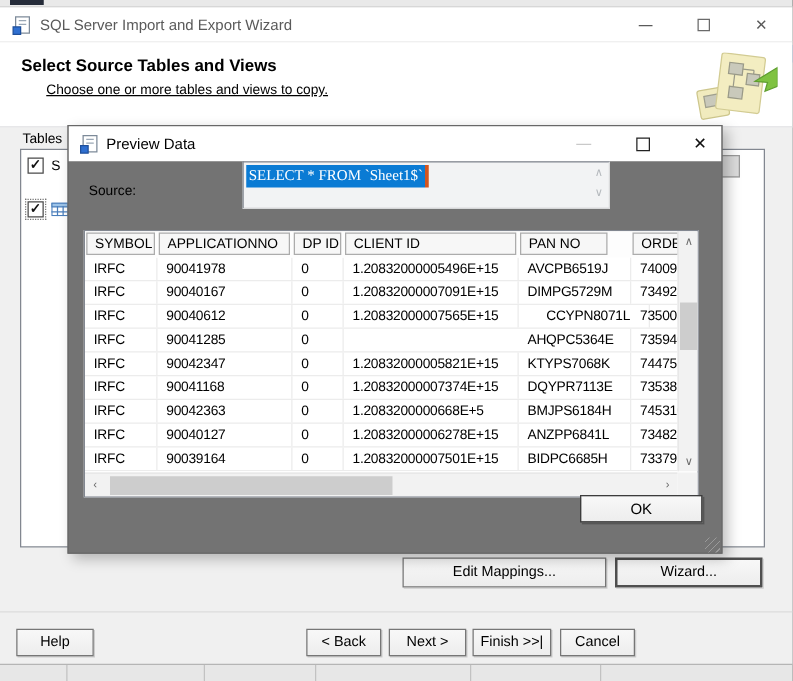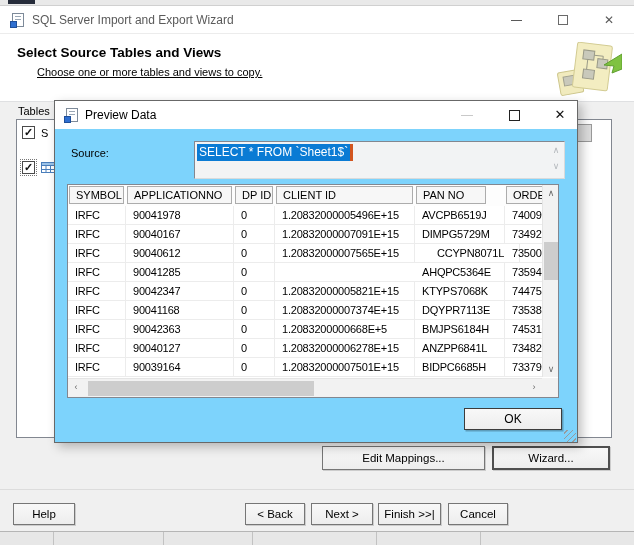--- a/index.html
+++ b/index.html
@@ -44,50 +44,50 @@
   #btn-edit-mappings { left:322px; top:440px; width:163px; height:24px; line-height:22px; }
   #btn-preview { left:492px; top:440px; width:118px; height:24px; line-height:20px; border:2px solid #4f4f4f; }
   #nav-divider { left:0; top:483px; width:634px; height:1px; background:#dcdcdc; }
   #btn-help   { left:13px;  top:497px; width:62px; height:22px; line-height:20px; }
   #btn-back   { left:245px; top:497px; width:60px; height:22px; line-height:20px; }
   #btn-next   { left:311px; top:497px; width:62px; height:22px; line-height:20px; }
   #btn-finish { left:378px; top:497px; width:63px; height:22px; line-height:20px; }
   #btn-cancel { left:448px; top:497px; width:60px; height:22px; line-height:20px; }
 
   
-  #dialog { left:54px; top:100px; width:524px; height:343px; background:#7dd3fc; border:1px solid #686868; box-shadow:4px 4px 10px rgba(0,0,0,0.25); z-index:10; }
+  #dialog { left:54px; top:100px; width:524px; height:343px; background:#737373; border:1px solid #686868; box-shadow:4px 4px 10px rgba(0,0,0,0.25); z-index:10; }
   #dlg-titlebar { left:0; top:0; width:522px; height:28px; background:#ffffff; }
   #dlg-title { left:30px; top:7px; font-size:12px; color:#000; }
   #dlg-min { left:395px; } #dlg-max { left:442px; } #dlg-close { left:488px; }
   #dlg-min-glyph { position:absolute; left:11px; top:14px; width:12px; border-top:1px solid #c9c9c9; }
   #dlg-max-glyph { position:absolute; left:12px; top:9px; width:11px; height:11px; border:1px solid #222; }
   #dlg-close .x-glyph { color:#111; font-size:13px; }
 
   #source-label { left:16px; top:46px; font-size:11px; color:#000; }
-  #source-box { left:139px; top:40px; width:371px; height:38px; background:#f2f3f4; border:1px solid #828790; border-right-color:#d9dadb; border-bottom-color:#d9dadb; }
+  #source-box { left:139px; top:28px; width:294px; height:38px; background:#f2f3f4; border:1px solid #828790; border-right-color:#d9dadb; border-bottom-color:#d9dadb;font-family:Liberation Serif, serif; }
   #source-selection { position:absolute; left:2px; top:2px; background:#0a7bd4; color:#fff; font-size:12px; padding:1px 2px 2px 2px; white-space:nowrap; }
   #source-caret { position:absolute; left:100%; top:0; width:3px; height:100%; background:#d2551f; }
   .mini-chevron { position:absolute; font-size:9px; color:#b4b8bc; width:14px; text-align:center; }
 
   #preview-grid { left:12px; top:83px; width:492px; height:214px; background:#ffffff; border:1px solid #828790; }
   #grid-header { position:absolute; left:0; top:0; width:474px; height:21px; background:#fdfdfd; }
   .h-cell { position:absolute; top:1px; height:18px; line-height:17px; background:#f7f7f7; border:1px solid #acacac; font-size:11px; color:#000; padding-left:6px; overflow:hidden; white-space:nowrap; }
   #grid-body { position:absolute; left:0; top:21px; width:474px; height:171px; overflow:hidden; }
   .g-row { position:absolute; left:0; width:474px; height:19px; border-bottom:1px solid #ececec; }
   .g-cell { position:absolute; top:0; height:18px; line-height:18px; font-size:11px; color:#000; padding-left:7px; border-right:1px solid #ececec; overflow:hidden; white-space:nowrap; letter-spacing:-0.2px; }
 
   .scrollbar { position:absolute; background:#f2f2f2; }
   #v-scroll { left:474px; top:0; width:16px; height:192px; border-left:1px solid #e5e5e5; }
   #v-thumb { position:absolute; left:1px; top:57px; width:14px; height:38px; background:#cdcdcd; }
   #h-scroll { left:0; top:193px; width:474px; height:19px; border-top:1px solid #e5e5e5; }
   #h-thumb { position:absolute; left:20px; top:2px; width:226px; height:15px; background:#cdcdcd; }
   #scroll-corner { left:474px; top:193px; width:16px; height:19px; background:#f2f2f2; }
   .sb-arrow { position:absolute; font-size:9px; color:#6a6a6a; width:16px; text-align:center; }
 
-  #btn-ok { left:409px; top:307px; width:98px; height:22px; line-height:19px; border:1px solid #3c3c3c; box-shadow:1.5px 1.5px 0 rgba(0,0,0,0.25); font-size:12px;text-align:center; }
+  #btn-ok { left:409px; top:295px; width:98px; height:22px; line-height:19px; border:1px solid #3c3c3c; box-shadow:1.5px 1.5px 0 rgba(0,0,0,0.25); font-size:12px;text-align:center; }
   #dlg-grip { left:509px; top:329px; width:12px; height:12px;
     background:repeating-linear-gradient(135deg, transparent 0 2px, #9a9a9a 2px 3px, transparent 3px 4px); }
 </style>
 </head>
 <body>
 
 <div id="screen">
 
   <div class="abs" id="artifact-topleft"></div>
   <div class="abs" id="right-strip"></div>

